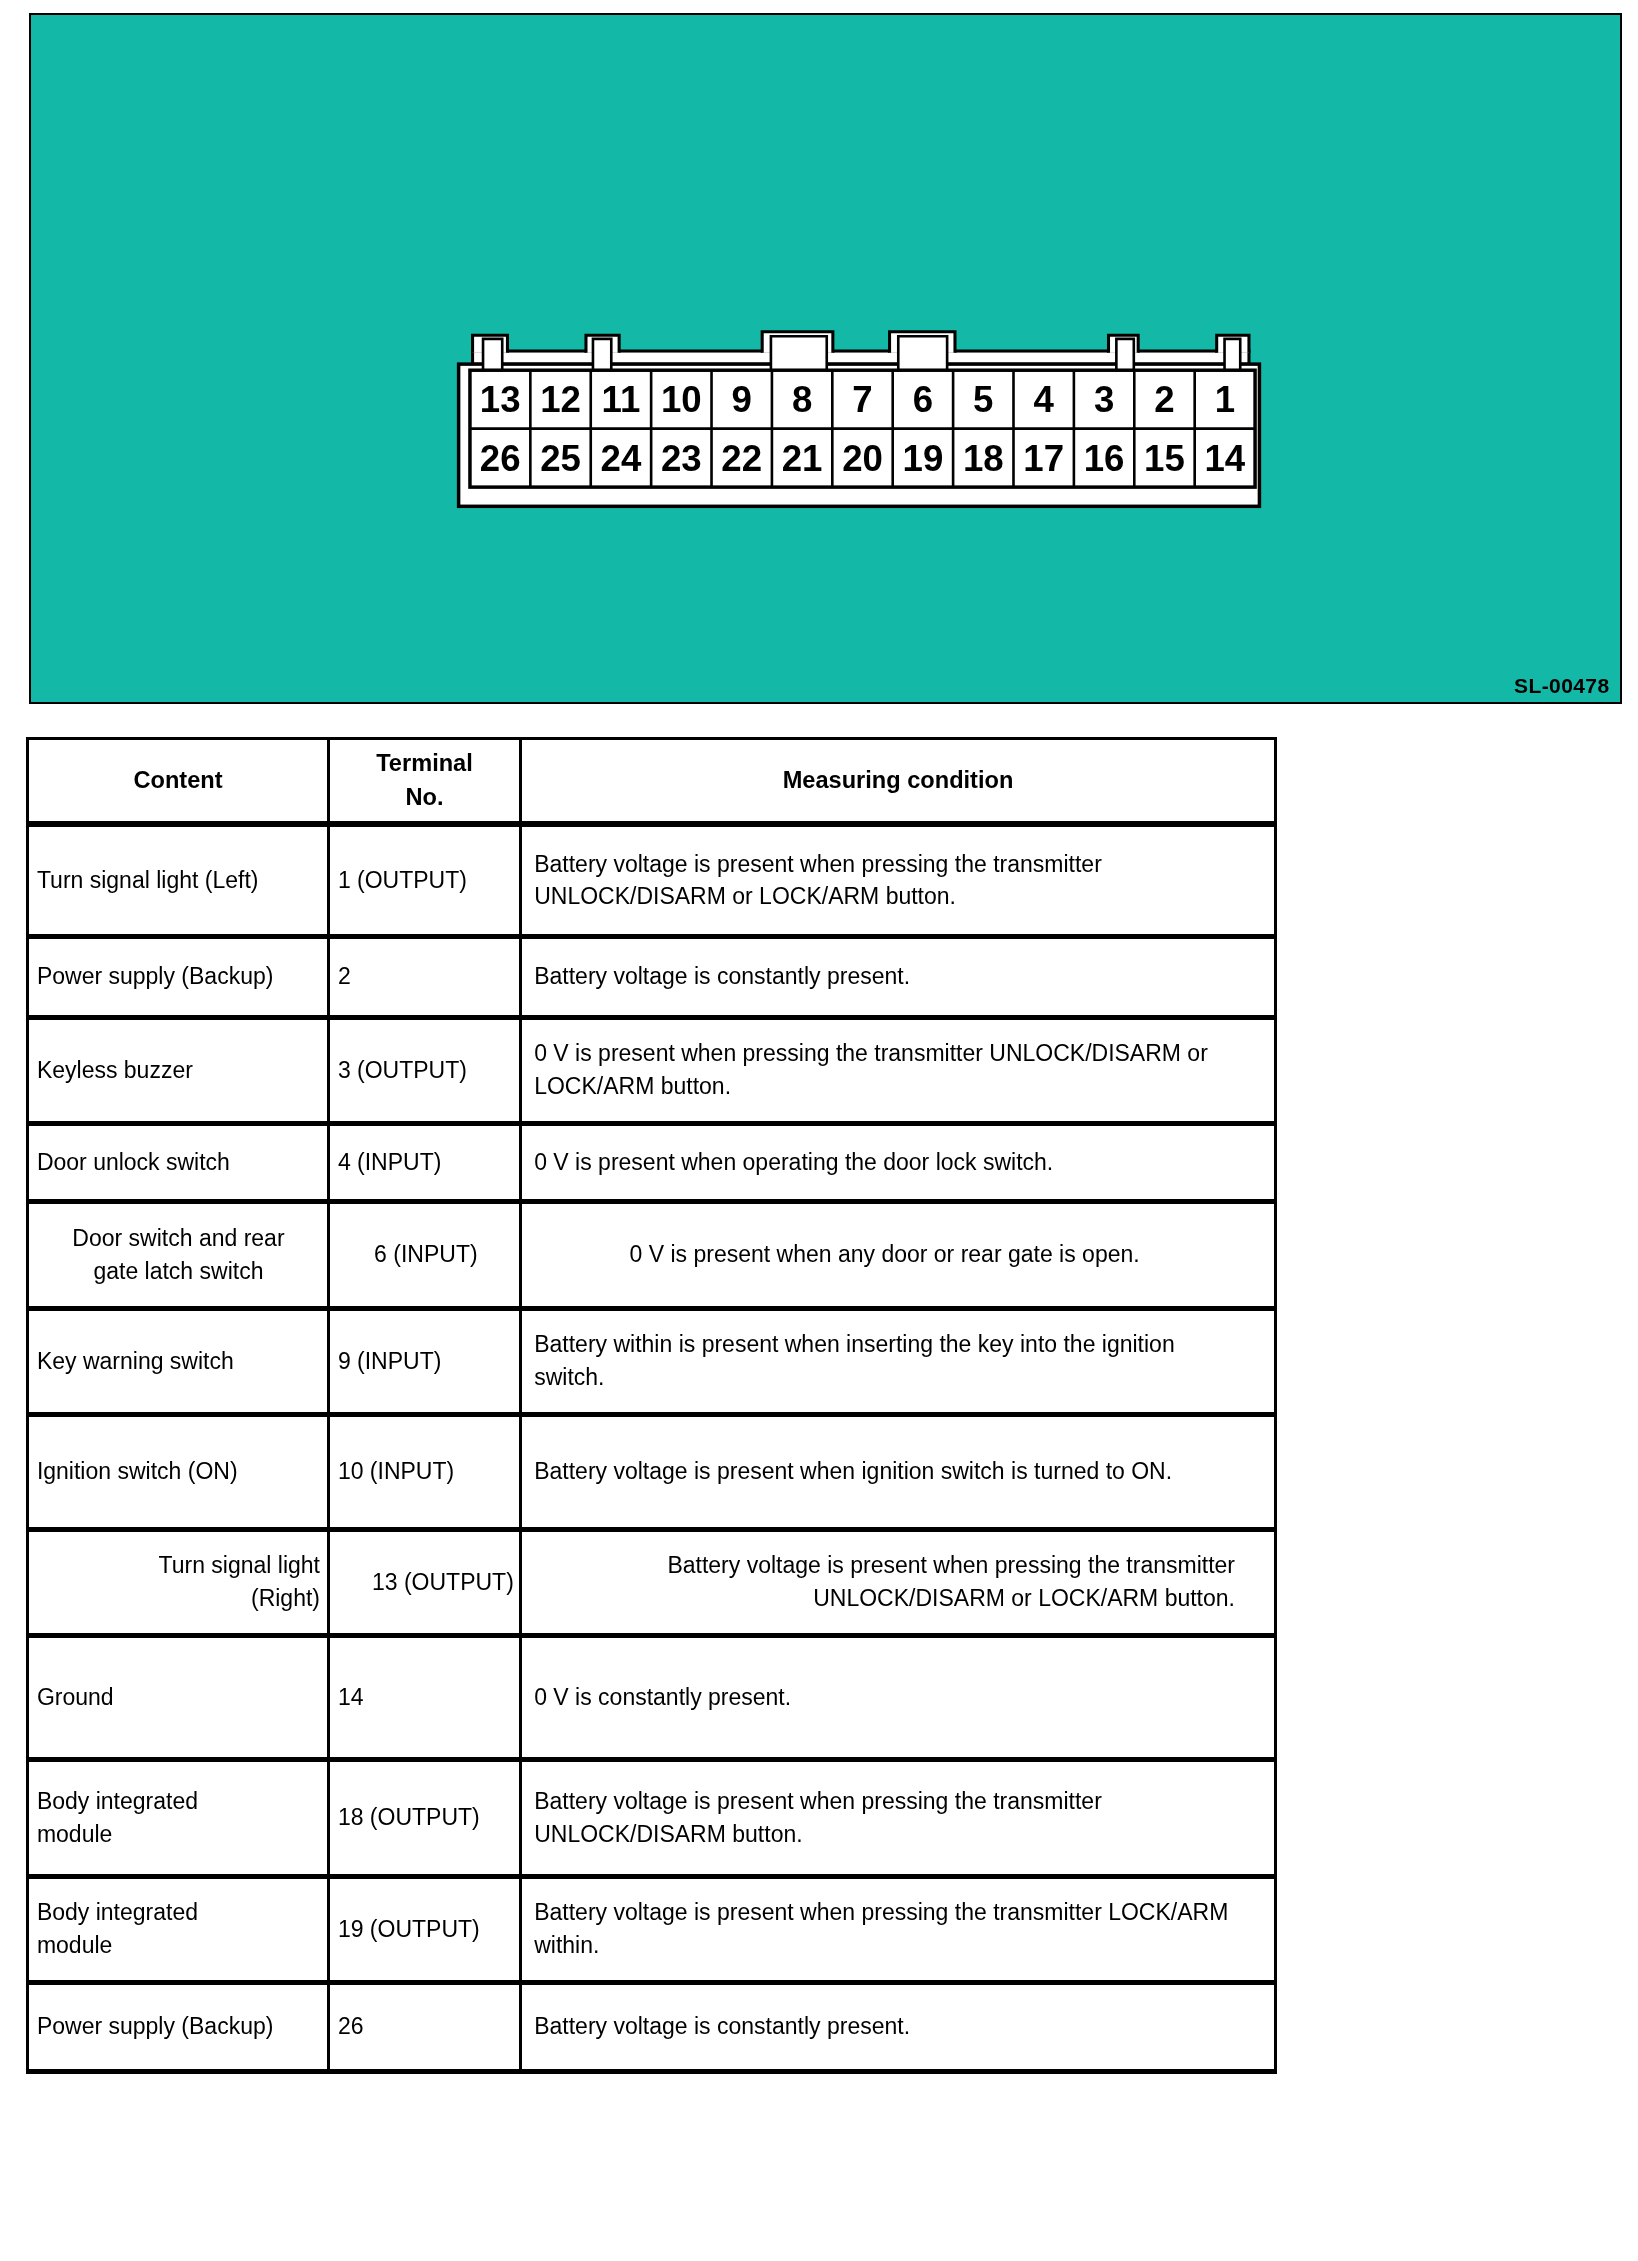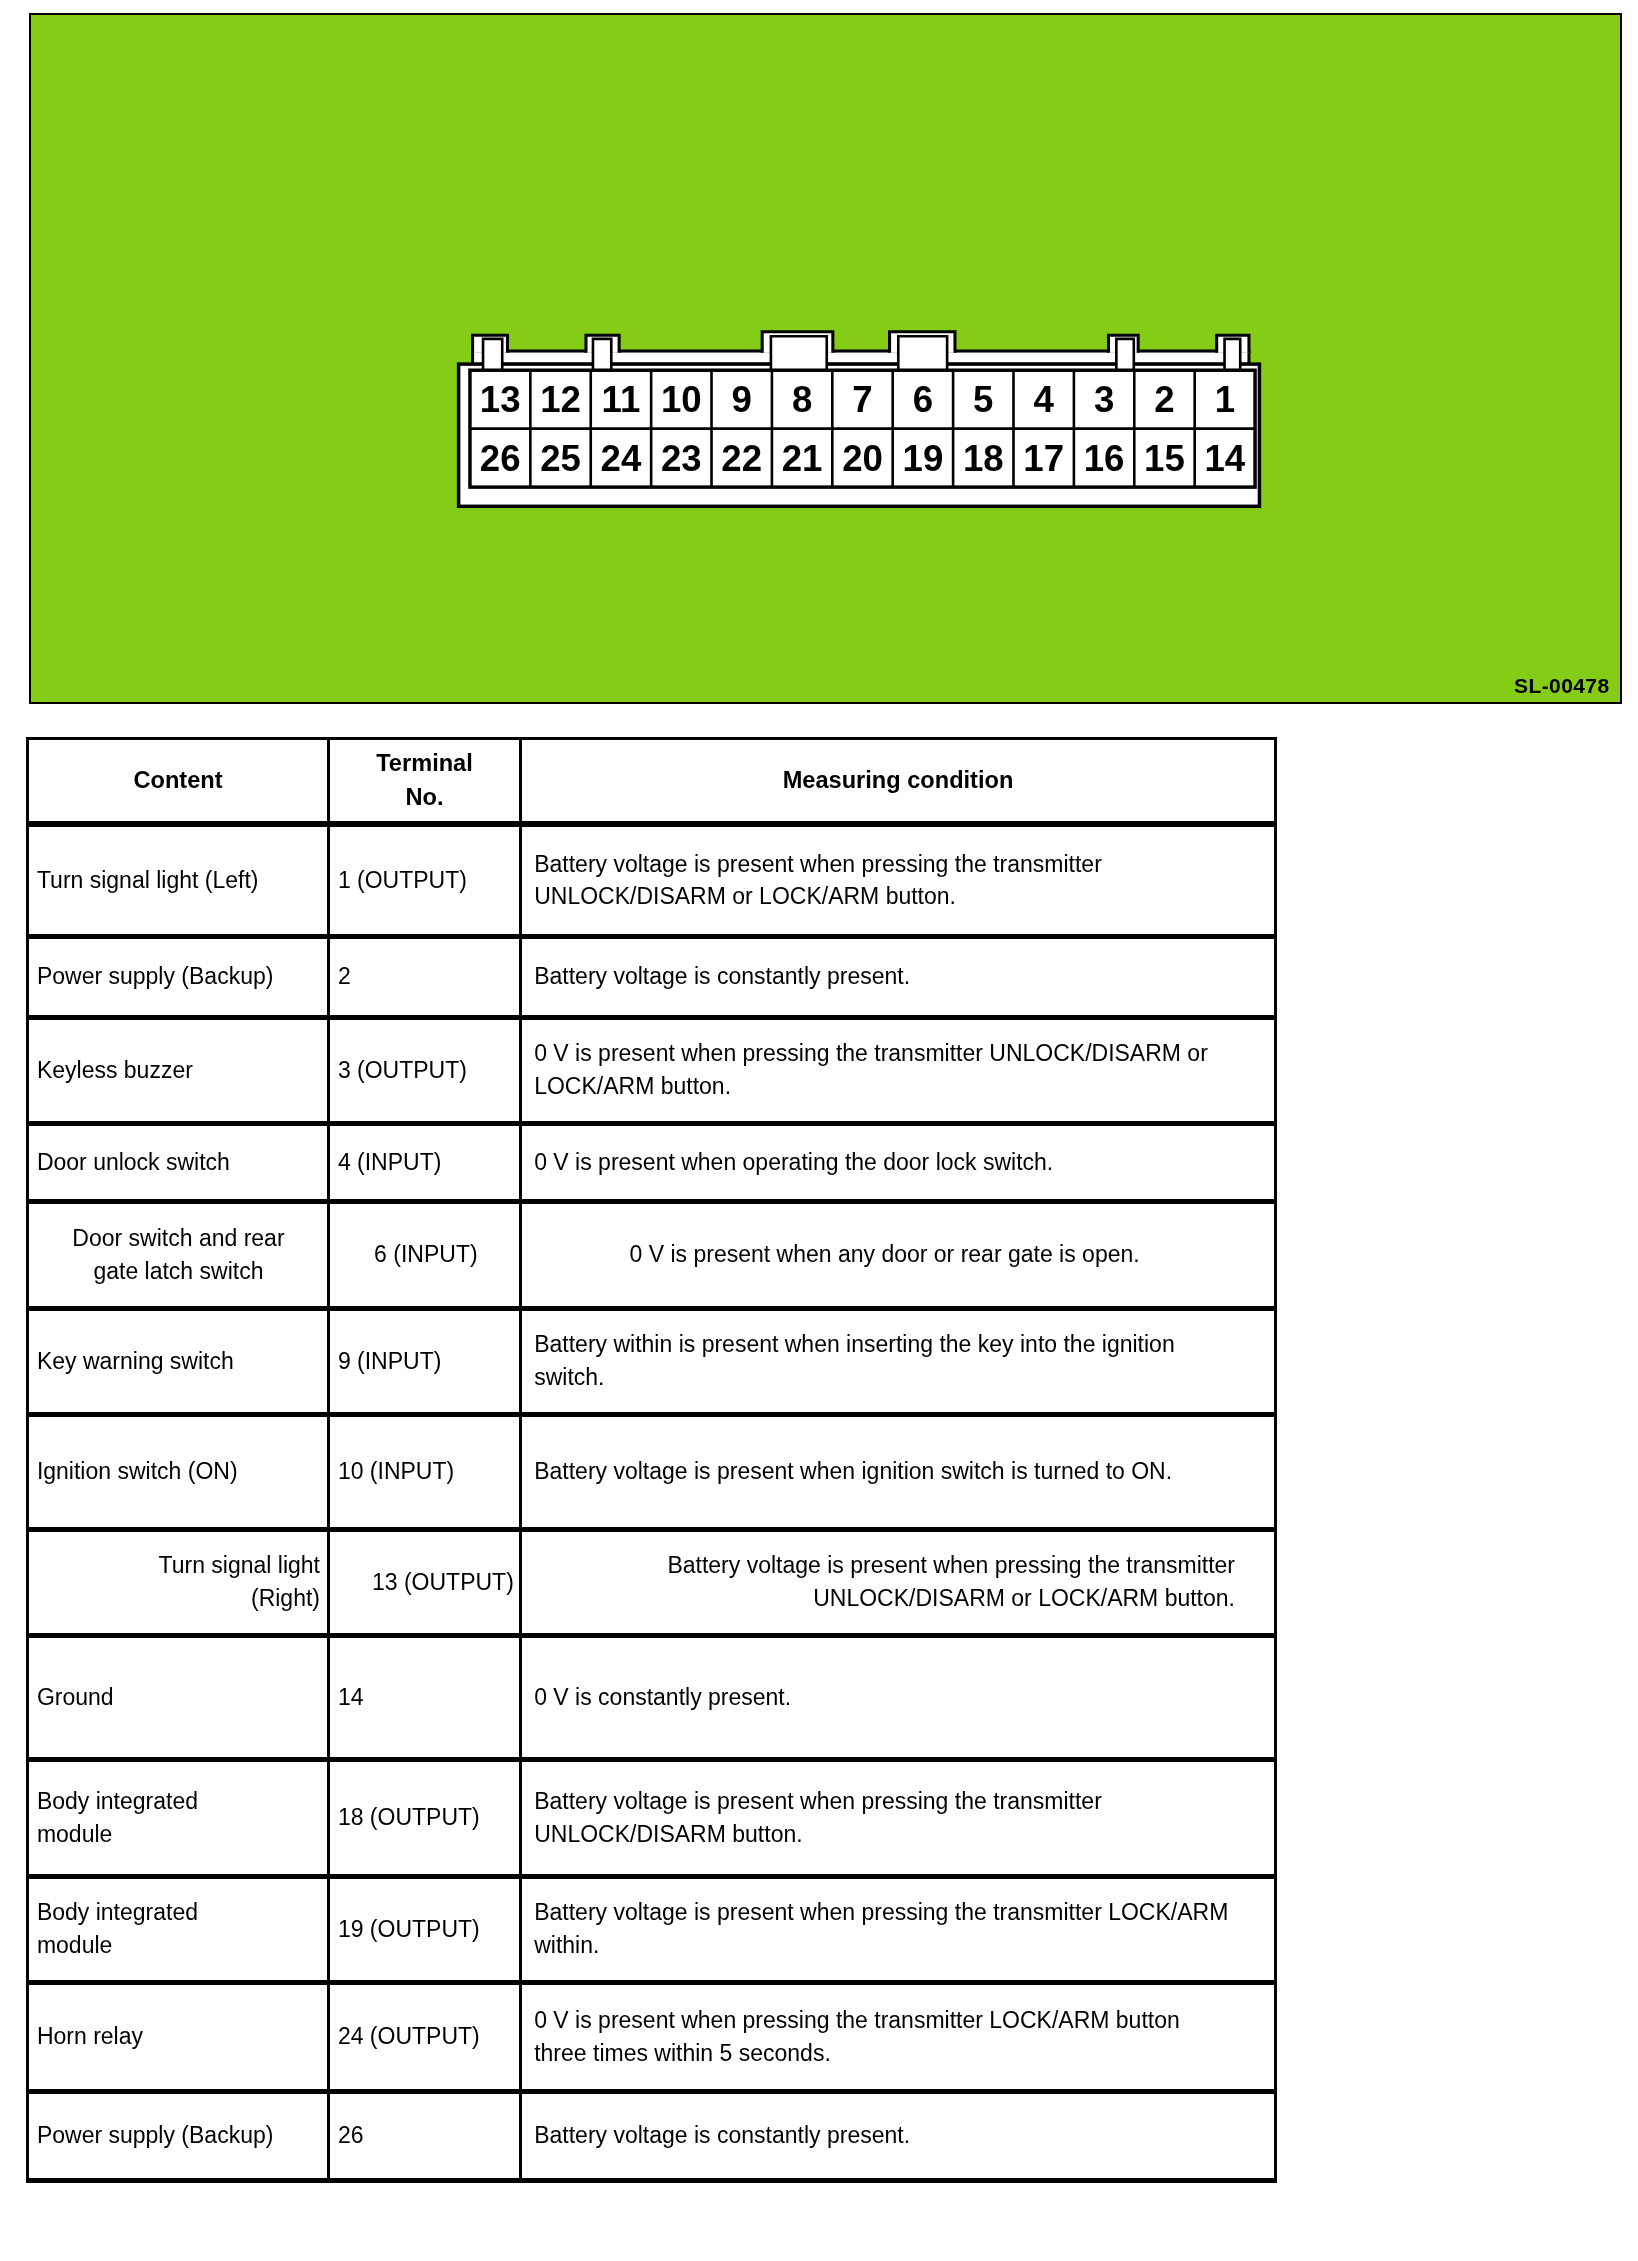--- a/index.html
+++ b/index.html
@@ -4,21 +4,21 @@
 <style>
   html,body { margin:0; padding:0; background:#ffffff; }
   .page {
     position:relative; width:1638px; height:2261px; background:#ffffff;
     font-family:"Liberation Sans", "DejaVu Sans", sans-serif; color:#000;
     overflow:hidden;
   }
   
   .diagram-box {
     position:absolute; left:29px; top:13px; width:1589px; height:687px;
-    border:2.6px solid #000; background:#84cc16;
+    border:2.6px solid #000; background:#14b8a6;
   }
   .connector-svg { position:absolute; left:425px; top:314px; width:820px; height:188px; }
   .diagram-code {
     position:absolute; right:10.5px; bottom:4.4px;
     font-size:21px; font-weight:bold; letter-spacing:0.4px;
   }
   
   table.pinout {
     position:absolute; left:26px; top:737px; width:1248px;
     border-collapse:collapse; table-layout:fixed; background:#fff;
@@ -189,25 +189,20 @@
 module</td>
           <td class="cell-terminal">18 (OUTPUT)</td>
           <td class="cell-condition">Battery voltage is present when pressing the transmitter UNLOCK/DISARM button.</td>
         </tr>
         <tr style="height: 106px;">
           <td class="cell-content">Body integrated
 module</td>
           <td class="cell-terminal">19 (OUTPUT)</td>
           <td class="cell-condition">Battery voltage is present when pressing the transmitter LOCK/ARM within.</td>
         </tr>
-        <tr style="height: 109px;">
-          <td class="cell-content">Horn relay</td>
-          <td class="cell-terminal">24 (OUTPUT)</td>
-          <td class="cell-condition">0 V is present when pressing the transmitter LOCK/ARM button three times within 5 seconds.</td>
-        </tr>
         <tr style="height: 89px;">
           <td class="cell-content">Power supply (Backup)</td>
           <td class="cell-terminal">26</td>
           <td class="cell-condition">Battery voltage is constantly present.</td>
         </tr>
       </tbody>
   </table>
 
 </div>
 

